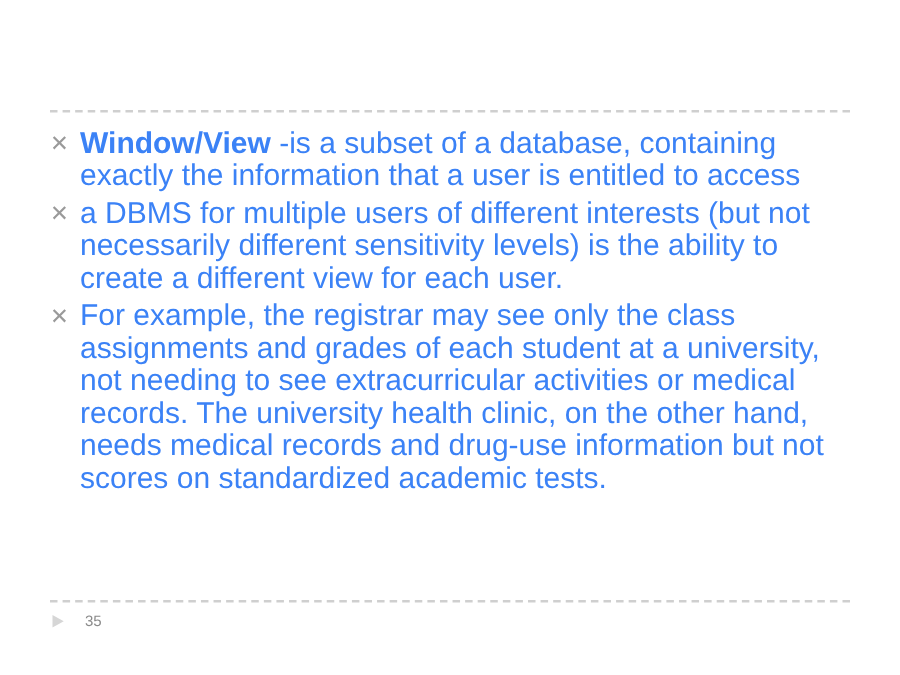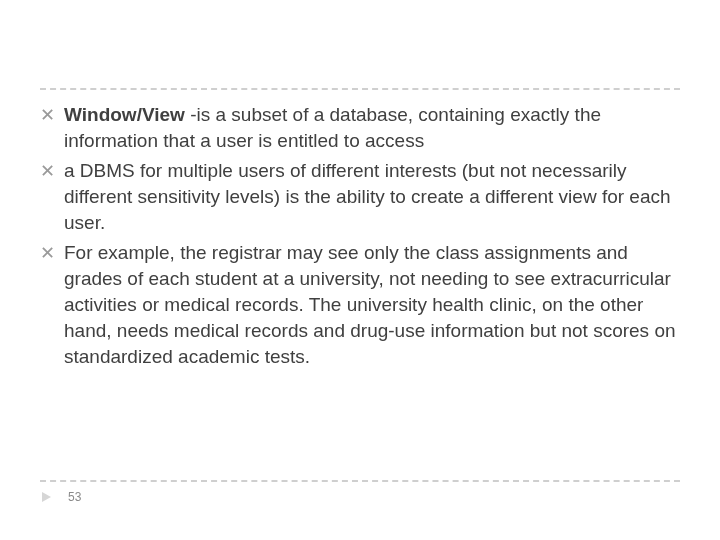--- a/index.html
+++ b/index.html
@@ -48,23 +48,23 @@
     width: 24px;
     flex: 0 0 24px;
     font-size: 18px;
     line-height: 26px;
     color: #9a9a9a;
     text-align: left;
     font-family: "Arial", sans-serif;
   }
   .li-text {
     flex: 1;
-    font-size: 19px;
+    font-size: 24px;
     line-height: 26px;
-    color: #404040;
+    color: #3b82f6;
   }
   .li-text .bold {
     font-weight: 700;
   }
   .page-num {
     position: absolute;
     left: 68px;
     top: 490px;
     font-size: 12px;
     color: #8a8a8a;
@@ -106,15 +106,15 @@
         <span class="li-text">
           <span class="bold"></span><span>For example, the registrar may see only the class assignments and grades of each student at a university, not needing to see extracurricular activities or medical records. The university health clinic, on the other hand, needs medical records and drug-use information but not scores on standardized academic tests.</span>
         </span>
       </li>
     </ul>
   </div>
 
   <div class="rule rule-bottom"></div>
 
   <div class="arrow"></div>
-  <div class="page-num">53</div>
+  <div class="page-num">35</div>
 
 </div>
 
 </body></html>

